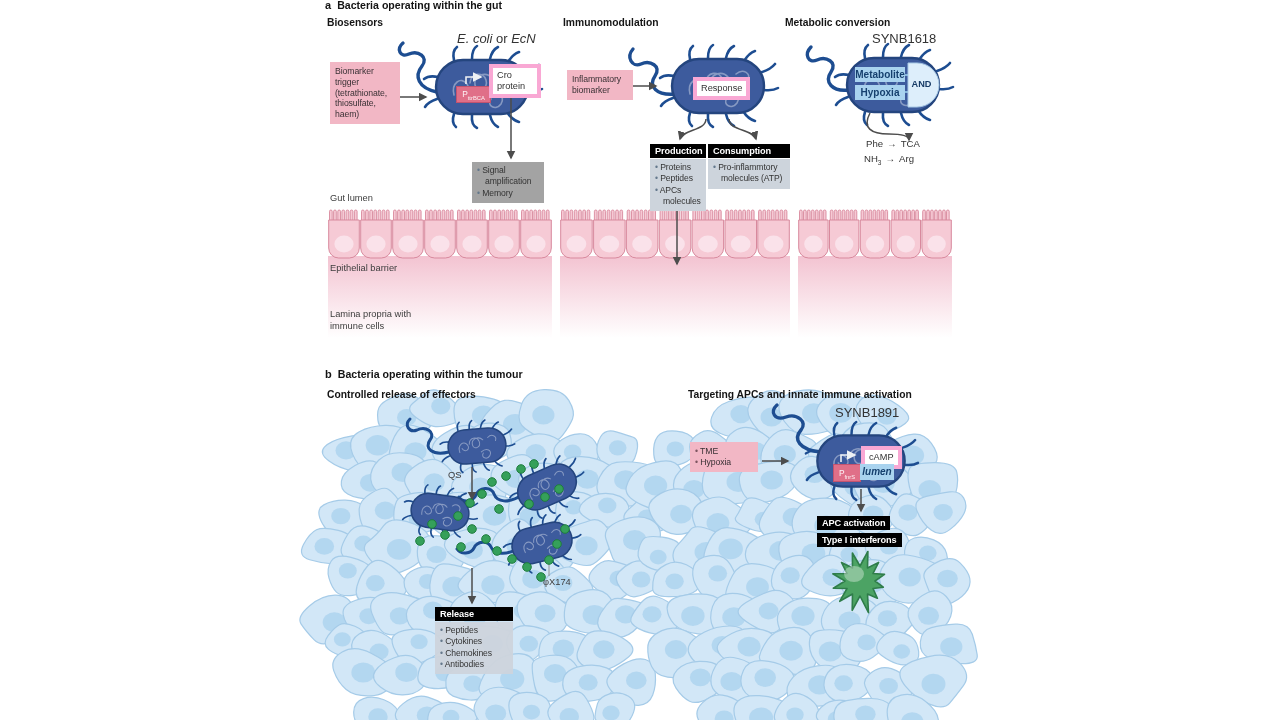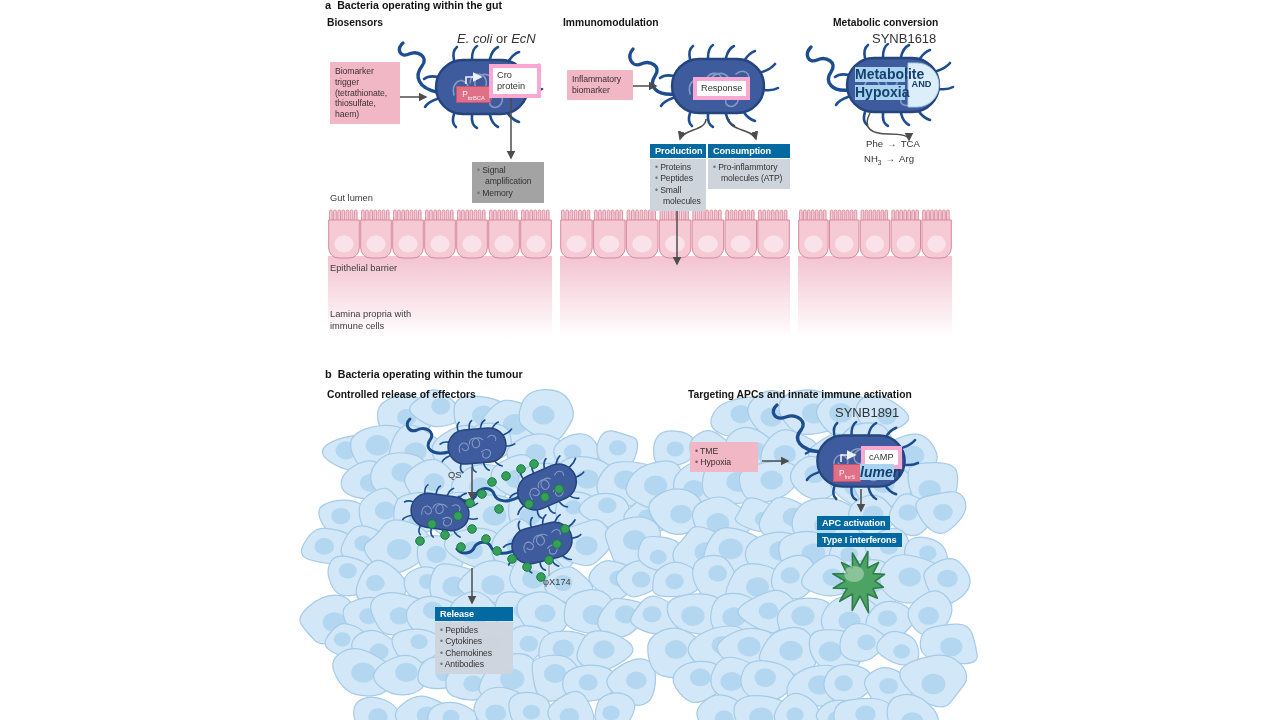--- a/index.html
+++ b/index.html
@@ -10,23 +10,23 @@
   .ttl{font-size:10.6px;font-weight:bold;color:#141414;white-space:nowrap}
   .ttl .ltr{margin-right:6px;font-size:11px}
   .sh{font-size:10.3px;font-weight:bold;color:#151515;white-space:nowrap}
   .lbl{font-size:9.3px;color:#3d3d3d;line-height:1.25}
   .ital{font-style:italic}
   .strain{font-size:13px;color:#333;white-space:nowrap}
   .pink{background:#f2b7c5;color:#3a3135;font-size:8.7px;line-height:1.24;padding:4px 5px;letter-spacing:-.1px}
   .whitebox{background:#fff;border:4px solid #f9a8d4;color:#333;font-size:9.2px;line-height:1.18;padding:2px 4px}
   .promo{background:#e06f88;border:1px solid #c2536f;color:#fdf3f5;font-size:8.4px;text-align:center}
   .promo sub{font-size:5.8px}
-  .bluebox{background:#a9d3ef;color:#16406e;font-size:14px;font-weight:bold;}
+  .bluebox{background:#a9d3ef;color:#16406e;font-size:10px;font-weight:bold;text-align:center}
   .gene{font-style:italic}
-  .dhdr{background:#0369a1;color:#fff;font-weight:bold;font-size:9.2px;padding:2px 5px;letter-spacing:-.1px}
+  .dhdr{background:#000000;color:#fff;font-weight:bold;font-size:9.2px;padding:2px 5px;letter-spacing:-.1px}
   .gbody{background:#cdd4dc;color:#333;font-size:8.6px;line-height:1.32;padding:3px 5px 4px;letter-spacing:-.1px}
   .gbody .it,.pink .it{padding-left:8px;text-indent:-8px}
   .it::before{content:"• ";color:#64788c}
   .pink .it::before{color:#7c5560}
   .gate-lbl{font-size:9.2px;font-weight:bold;color:#173b66;text-align:center}
   .fade{position:absolute;top:256px;height:82px;background:linear-gradient(#f3c3d1,rgba(255,255,255,0))}
   .conv{font-size:9.6px;color:#333;white-space:nowrap}
   .conv sub{font-size:6.5px}
   .conv .ar{color:#444;padding:0 4px}
   .wm{font-size:15px;font-weight:normal;color:#14532d;letter-spacing:.2px}
@@ -635,21 +635,21 @@
         <path d="M875.0,581.0 L883.3,587.2 L873.0,588.5 L873.0,588.5 L877.4,598.3 L867.5,594.0 L867.5,594.0 L868.5,612.7 L860.0,596.0 L860.0,596.0 L852.2,610.3 L852.5,594.0 L852.5,594.0 L839.7,601.3 L847.0,588.5 L847.0,588.5 L833.3,588.2 L845.0,581.0 L845.0,581.0 L832.8,573.8 L847.0,573.5 L847.0,573.5 L841.5,562.5 L852.5,568.0 L852.5,568.0 L852.4,553.0 L860.0,566.0 L860.0,566.0 L867.9,551.5 L867.5,568.0 L867.5,568.0 L878.6,562.4 L873.0,573.5 L873.0,573.5 L884.5,574.4 L875.0,581.0 Z" fill="#4ca364" stroke="#2f7d4a" stroke-width="1.6" stroke-linejoin="round"></path>
         <ellipse cx="854" cy="574" rx="10" ry="8" fill="rgba(255,255,255,0.35)"></ellipse>
       </g>
   </svg>
 
   <div class="abs ttl" style="left:325px;top:-1px">
     <span class="ltr">a</span><span>Bacteria operating within the gut</span>
   </div>
   <div class="abs sh" style="left:327px;top:17px">Biosensors</div>
   <div class="abs sh" style="left:563px;top:17px">Immunomodulation</div>
-  <div class="abs sh" style="left:833px;top:17px">Metabolic conversion</div>
+  <div class="abs sh" style="left:785px;top:17px">Metabolic conversion</div>
 
   <div class="abs strain" style="left:457px;top:31px">
     <span class="ital">E. coli</span><span> or </span><span class="ital">EcN</span>
   </div>
 
   <div class="abs pink" style="left:330px;top:62px;width:60px">Biomarker trigger (tetrathionate, thiosulfate, haem)</div>
 
   <div class="abs promo" style="left:456px;top:86px;width:33px;height:15px;line-height:15px">
     <span>P</span><sub>ttrBCA</sub>
   </div>
@@ -660,21 +660,21 @@
     <div class="it">Memory</div>
   </div>
 
   <div class="abs pink" style="left:567px;top:70px;width:56px">Inflammatory biomarker</div>
   <div class="abs whitebox" style="left:693px;top:77px;display:inline-block">Response</div>
 
   <div class="abs dhdr" style="left:650px;top:144px;width:46px">Production</div>
   <div class="abs gbody" style="left:650px;top:159px;width:46px">
     <div class="it">Proteins</div>
     <div class="it">Peptides</div>
-    <div class="it">Small molecules</div>
+    <div class="it">APCs molecules</div>
   </div>
   <div class="abs dhdr" style="left:708px;top:144px;width:72px">Consumption</div>
   <div class="abs gbody" style="left:708px;top:159px;width:72px">
     <div class="it">Pro-inflammtory molecules (ATP)</div>
   </div>
 
   <div class="abs strain" style="left:872px;top:31px">SYNB1618</div>
   <div class="abs bluebox" style="left:855px;top:67px;width:50px;height:15px;line-height:15px">Metabolite</div>
   <div class="abs bluebox" style="left:855px;top:84.5px;width:50px;height:15px;line-height:15px">Hypoxia</div>
   <div class="abs gate-lbl" style="left:908px;top:79px;width:27px">AND</div>

